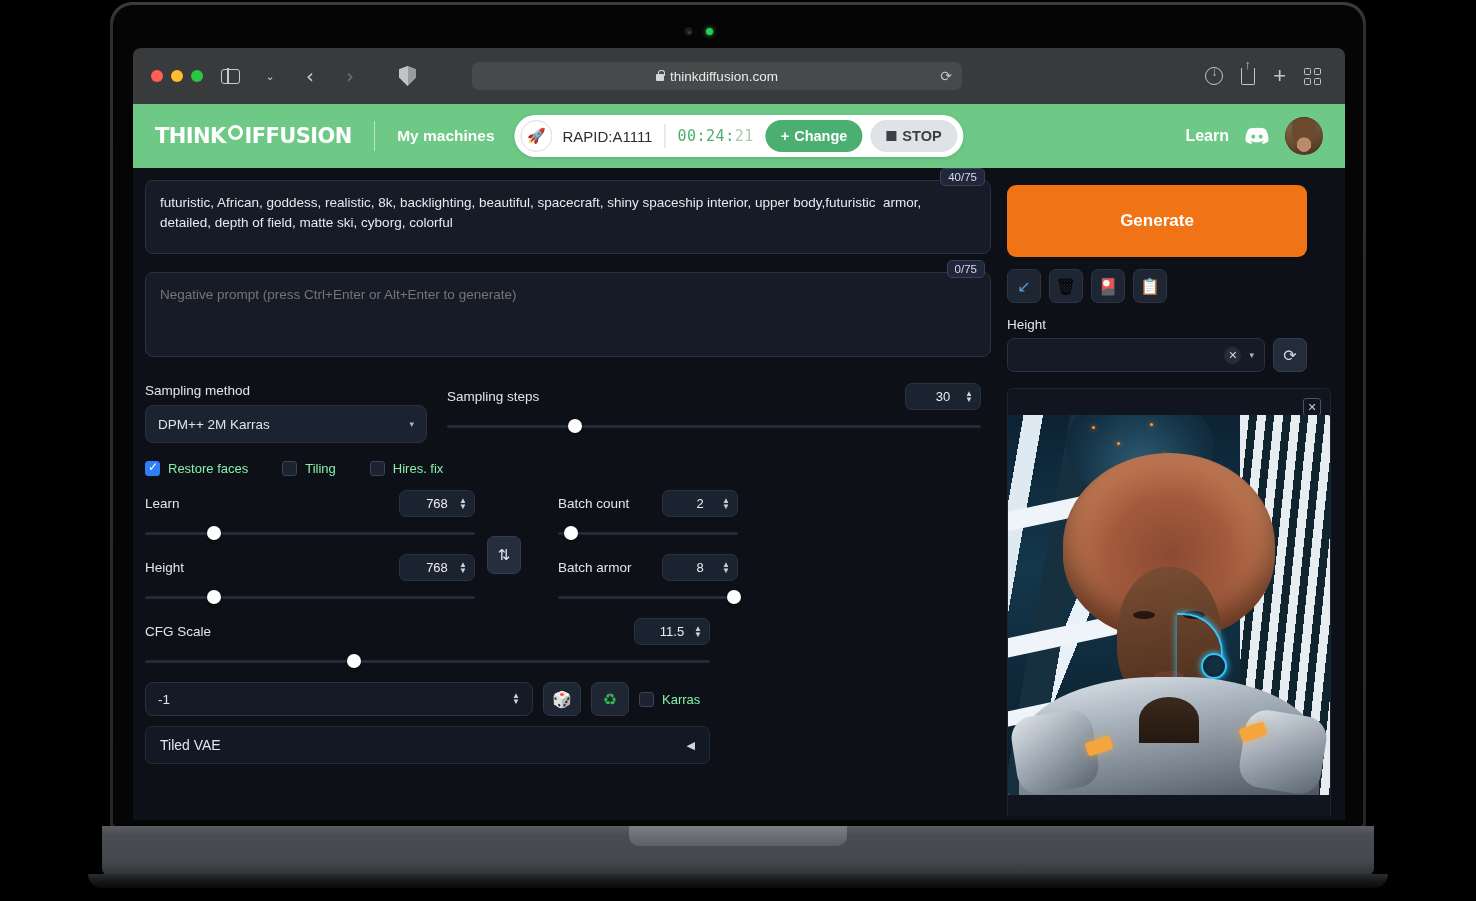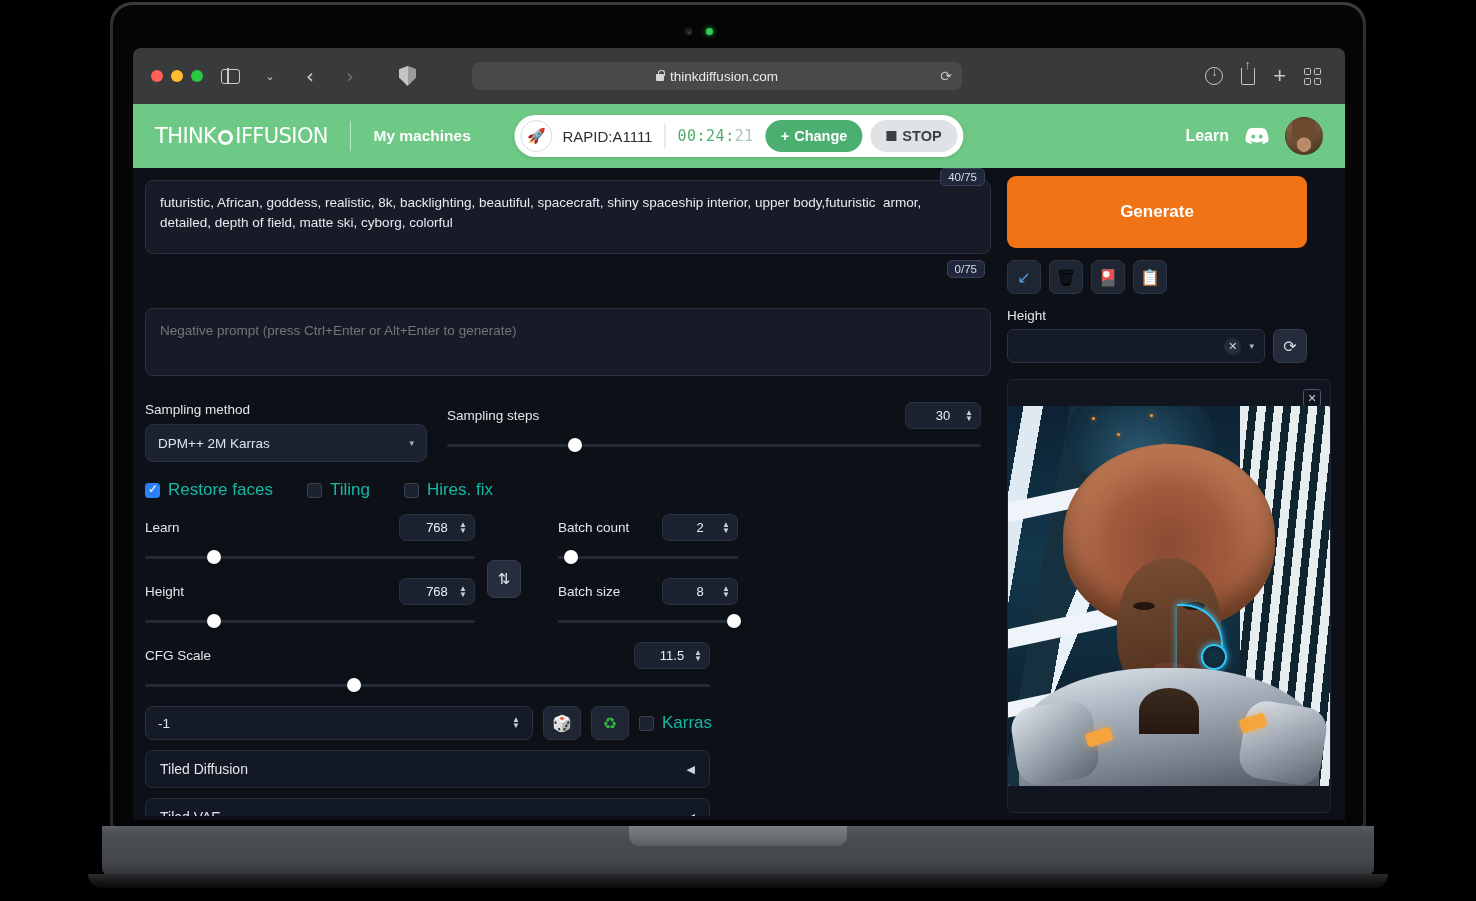--- a/index.html
+++ b/index.html
@@ -133,22 +133,22 @@
   .grid-ico i{ border:1.5px solid #c3c4c6; border-radius:1.5px; }
 
   
   .app-header {
     height: 64px; background: #6ec886;
     display:flex; align-items:center; padding: 0 22px; gap: 0;
     position: relative;
   }
   .brand {
     font-family: "DejaVu Sans", sans-serif;
-    font-weight: 400; font-size: 21px; letter-spacing: -0.6px; color:#fff;
-    display:flex; align-items:center; gap:1px;
+    font-weight: 700; font-size: 21px; letter-spacing: -0.6px; color:#fff;
+    display:flex; gap:1px;
   }
   .brand .dot {
     display:inline-block; width:15px;height:15px;border-radius:50%;
     border: 3.5px solid #fff; margin: 0 1px; position: relative; top:1px;
   }
   .vdiv { width:1.5px; height:30px; background: rgba(255,255,255,.55); margin: 0 22px; }
   .machines { color:#fff; font-weight:700; font-size:15.5px; }
 
   .machine-pill {
     position:absolute; left:50%; transform:translateX(-50%);
@@ -188,32 +188,32 @@
     background:
       radial-gradient(circle at 50% 74%, #b98b6a 0 22%, transparent 23%),
       radial-gradient(ellipse at 50% 30%, #6b4a2e 0 48%, transparent 49%),
       linear-gradient(160deg,#8d6a4a,#4c3420);
     overflow:hidden; position:relative; border:1px solid rgba(0,0,0,.15);
   }
 
   
   .app-body { background:#0d1117; height: 652px; position:relative; display:flex; }
   .left-pane { width: 860px; padding: 12px 0 0 0; position:relative; }
-  .right-pane { width: 352px; padding-top:8px; }
+  .right-pane { width: 352px; padding-top:17px; }
 
   .prompt-row { display:flex; padding: 0 12px; gap:10px; }
   .prompt-col { flex:1; position:relative; }
 
   .ta {
     width: 846px; background:#161b27; border:1px solid #2b3140; border-radius:8px;
     color:#e8eaee; font-size:13.5px; line-height:1.45; padding:12px 14px;
     font-family:"Liberation Sans", sans-serif; resize:none; outline:none;
   }
   .ta.pos { height: 74px; }
-  .ta.neg { height: 68px; color:#c4b5fd;margin-top:36px; }
+  .ta.neg { height: 85px; color:#c4b5fd; }
   .counter {
     position:absolute; right:6px; top:-12px;
     background:#20273a; border:1px solid #39415a; border-radius:5px;
     font-size:11.5px; color:#d6dbe6; padding:2px 7px; z-index:5;
   }
 
   .gen-btn {
     width: 300px; height: 72px; background:#f07315; border:none; border-radius:9px;
     color:#fff; font-size:17px; font-weight:700; cursor:pointer;
     display:block;
@@ -256,21 +256,21 @@
   }
   .spin { position:absolute; right:7px; display:flex; flex-direction:column; line-height:6px;
           color:#cdd3dc; font-size:8px; }
 
   .slider { position:relative; height:14px; margin-top:9px; }
   .track { position:absolute; left:0; right:0; top:6px; height:3px; background:#232a38; border-radius:2px; }
   .knob { position:absolute; top:0; width:14px;height:14px;border-radius:50%;background:#fff;
           box-shadow:0 1px 3px rgba(0,0,0,.5); cursor:pointer; }
 
   .checks { display:flex; align-items:center; gap:34px; margin-top:18px; }
-  .chk { display:flex; align-items:center; gap:8px; color:#14b8a6; font-size:17px; cursor:pointer; }
+  .chk { display:flex; align-items:center; gap:8px; color:#86efac; font-size:13px; cursor:pointer; }
   .box { width:15px;height:15px;border-radius:3px;border:1px solid #3a4354; background:#1b2230; }
   .box.on { background:#2d7ff9; border-color:#2d7ff9; position:relative; }
   .box.on::after{content:"✓"; position:absolute;left:2px;top:-2px;color:#fff;font-size:12px;}
 
   .swap-btn {
     width:34px;height:38px;background:#262e3e;border:1px solid #333c4e;border-radius:7px;
     display:flex;align-items:center;justify-content:center;color:#e4e9f1;font-size:15px;cursor:pointer;
   }
 
   .seed-input {
@@ -574,21 +574,21 @@
                           <i>▼</i>
                         </span>
                     </div>
                   </div>
                   <div class="slider">
                     <div class="track"></div>
                     <div class="knob" id="k-bc" style="left: calc(7% - 7px);"></div>
                   </div>
 
                   <div style="display:flex;align-items:center;justify-content:space-between;margin-top:14px;">
-                    <span class="ctl-lbl">Batch size</span>
+                    <span class="ctl-lbl">Batch armor</span>
                     <div class="num">
                       <span>8</span>
                       <span class="spin">
                           <i>▲</i>
                           <i>▼</i>
                         </span>
                     </div>
                   </div>
                   <div class="slider">
                     <div class="track"></div>
@@ -629,24 +629,20 @@
                   <div class="sq-btn" style="width:38px;height:34px;">
                     <span style="color:#3ab54a">♻</span>
                   </div>
                   <span class="chk">
                     <span class="box"></span>
                     <span>Karras</span>
                   </span>
                 </div>
               </div>
 
-              <div class="acc">
-                <span>Tiled Diffusion</span>
-                <span class="tri">◀</span>
-              </div>
               <div class="acc">
                 <span>Tiled VAE</span>
                 <span class="tri">◀</span>
               </div>
 
             </div>
           </div>
 
           <div class="right-pane">
             <button class="gen-btn" style="margin:0 14px;">Generate</button>

